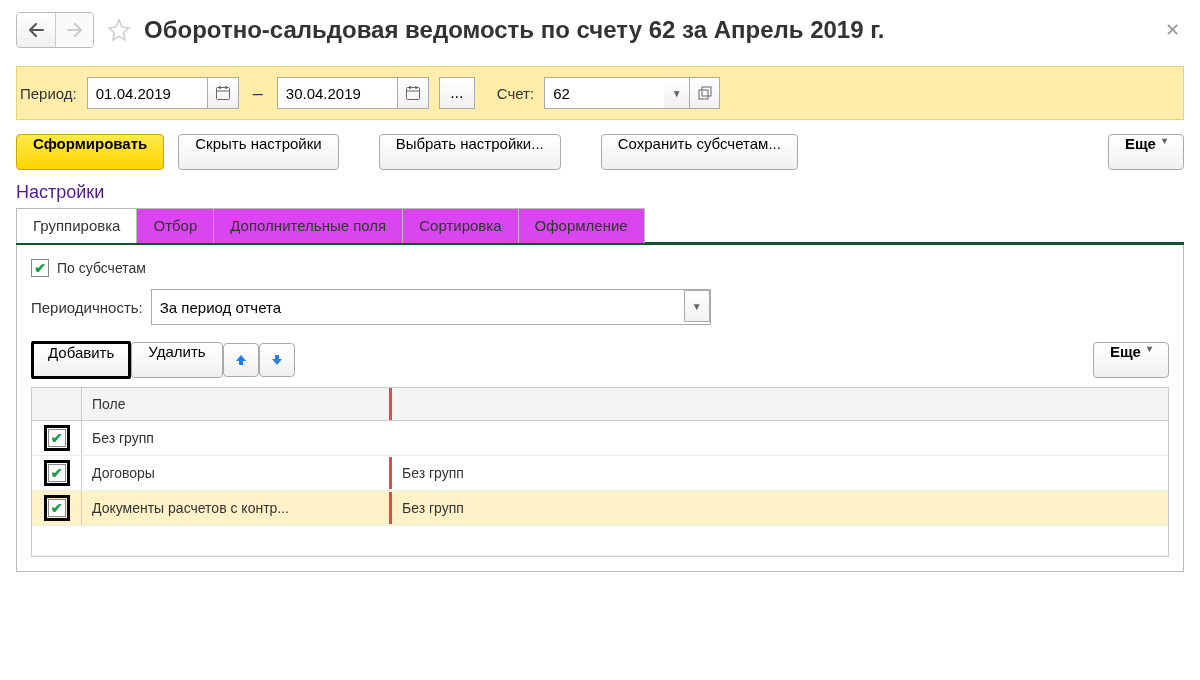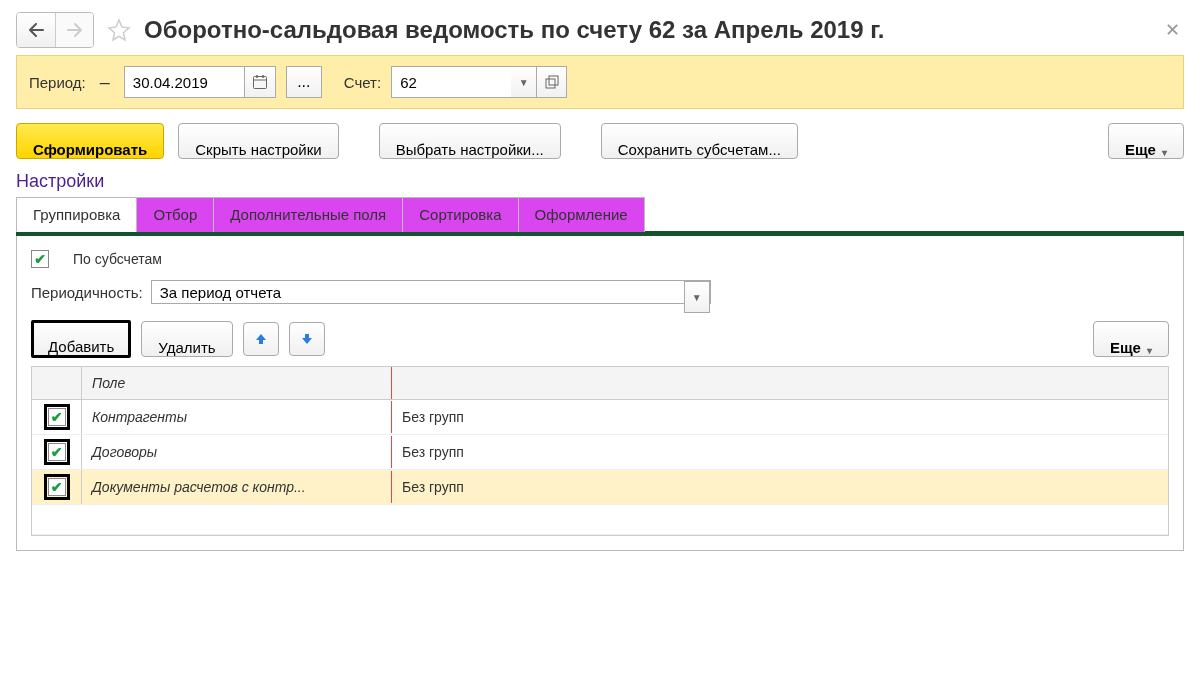--- a/index.html
+++ b/index.html
@@ -9,21 +9,21 @@
     font-family: Arial, sans-serif;
     font-size: 14px;
     background: #fff;
     color: #333;
     width: 1200px;
   }
   .header-row {
     display: flex;
     align-items: center;
     gap: 10px;
-    margin-bottom: 7px;
+    margin-bottom: 18px;
   }
   .nav-btns {
     display: flex;
     border: 1px solid #bbb;
     border-radius: 4px;
     overflow: hidden;
   }
   .nav-btn {
     width: 38px;
     height: 34px;
@@ -46,21 +46,21 @@
     font-size: 24px;
     font-weight: bold;
     color: #333;
   }
   .close-x {
     margin-left:auto; font-size:18px; color:#999; cursor:pointer; padding:4px;
   }
   .period-bar {
     background:#ffeeaa;
     border:1px solid #e9d37a;
-    padding:10px 12px;
+    padding:10px 3px;
     display:flex;
     align-items:center;
     gap:10px;
     margin-bottom:14px;
   }
   .lbl { font-size:15px; color:#333;}
   .date-group, .acct-group { display:flex; align-items:stretch; }
   .txt-input {
     height:32px; border:1px solid #aaa; background:#fff; padding:0 8px; font-size:15px;
   }
@@ -76,64 +76,64 @@
   }
   .acct-input { width:120px; border-right:none;}
   .drop-btn { width:26px;height:32px;border:1px solid #aaa;border-left:none;background:linear-gradient(#fff,#f1f1f1);
     display:flex;align-items:center;justify-content:center;cursor:pointer;font-size:10px;color:#666;}
   .open-btn { width:30px;height:32px;border:1px solid #aaa;border-left:none;background:linear-gradient(#fff,#f1f1f1);
     display:flex;align-items:center;justify-content:center;cursor:pointer;}
   .action-row { display:flex; gap:14px; align-items:center; margin-bottom:12px;}
   .btn {
     height:36px; padding:0 16px; border:1px solid #aaa; border-radius:4px;
     background:linear-gradient(#fff,#f0f0f0); font-size:15px; cursor:pointer;
-    display:flex;align-items:flex-end; gap:6px;
+    display:flex;align-items:flex-start; gap:6px;
   }
   .btn-primary {
     background:linear-gradient(#ffe94c,#ffd400); border-color:#c9a800; font-weight:bold;
   }
   .btn-more { margin-left:auto;font-weight:bold; }
   .settings-title { color:#4c1d95; font-size:18px; margin-bottom:4px;}
   .tab-strip {
-    display:flex; border-bottom:5px solid #14532d;text-align:center;
+    display:flex; border-bottom:3px solid #14532d;text-align:center;
   }
   .tab {
     padding:8px 16px; border:1px solid #bbb; border-bottom:none; background:#d946ef;
     margin-right:-1px; cursor:pointer; font-size:15px; position:relative; top:1px;
   }
   .tab.active { background:#fff; border-bottom:1px solid #fff;}
   .tab-body {
     border:1px solid #bbb; border-top:none; padding:14px;
   }
-  .ck-row { display:flex; align-items:center; gap:24px; margin-bottom:12px;}
+  .ck-row { display:flex; align-items:center; gap:8px; margin-bottom:12px;}
   .ck {
     width:18px;height:18px;border:1px solid #888;background:#fff;display:flex;
     align-items:center;justify-content:center;cursor:pointer;
   }
   .ck.checked::after{
     content:"✔"; color:#1a9e3f; font-weight:bold; font-size:14px;
   }
   .period-sel-row { display:flex; align-items:center; gap:8px; margin-bottom:16px;}
   .period-select {
-    flex:0 0 560px; height:24px; border:1px solid #aaa; display:flex; align-items:stretch;
+    flex:0 0 560px; height:36px; border:1px solid #aaa; display:flex; align-items:stretch;
   }
   .period-select input {border:none; flex:1; padding:0 8px; font-size:15px;}
-  .tbl-toolbar { display:flex; gap:10px; align-items:center; margin-bottom:8px;}
+  .tbl-toolbar { display:flex; align-items:center; margin-bottom:8px;}
   .btn-hl { border:3px solid #000; border-radius:2px; padding:0 14px; height:38px;}
   .arrow-btn {
     width:36px;height:34px;border:1px solid #aaa;border-radius:4px;
     background:linear-gradient(#fff,#f0f0f0);display:flex;align-items:center;justify-content:center;
     cursor:pointer;
   }
   .tbl {
     border:1px solid #ccc; width:100%;
   }
   .tbl-header { display:flex; background:#f4f4f4; border-bottom:1px solid #ccc;}
   .col-ck { width:50px; border-right:1px solid #ccc; padding:8px;}
-  .col-field { width:310px; border-right:1px solid #ef4444; padding:8px 10px;font-style:italic;}
+  .col-field { width:310px; border-right:3px solid #ef4444; padding:8px 10px;}
   .col-type { flex:1; padding:8px 10px;}
   .tbl-row { display:flex; border-bottom:1px solid #eee; align-items:center;}
   .tbl-row.selected { background:#fff2c8;}
   .tbl-row .col-ck{display:flex;align-items:center;justify-content:center;}
   .ck-hl { outline:3px solid #000; outline-offset:1px;}
   .tbl-blank { height:30px;}
   svg { display:block;}
 </style>
 </head>
 <body>
@@ -155,20 +155,31 @@
     <svg width="24" height="24" viewBox="0 0 24 24">
         <path d="M12 2l2.9 6.9L22 10l-5.5 4.8L18 22l-6-3.6L6 22l1.5-7.2L2 10l7.1-1.1z" fill="none" stroke="#ccc" stroke-width="1.5"></path>
       </svg>
   </div>
   <div class="page-title">Оборотно-сальдовая ведомость по счету 62 за Апрель 2019 г.</div>
   <div class="close-x">✕</div>
 </div>
 
 <div class="period-bar">
   <span class="lbl">Период:</span>
+  <div class="date-group">
+    <input class="txt-input date-input" value="01.04.2019" style="">
+    <div class="cal-btn">
+      <svg width="16" height="16" viewBox="0 0 16 16">
+          <rect x="1.5" y="2.5" width="13" height="12" rx="1" fill="none" stroke="#666"></rect>
+          <line x1="1.5" y1="6" x2="14.5" y2="6" stroke="#666"></line>
+          <line x1="5" y1="1" x2="5" y2="4" stroke="#666" stroke-width="1.5"></line>
+          <line x1="11" y1="1" x2="11" y2="4" stroke="#666" stroke-width="1.5"></line>
+        </svg>
+    </div>
+  </div>
   <span class="dash">–</span>
   <div class="date-group">
     <input class="txt-input date-input" value="30.04.2019" style="">
     <div class="cal-btn">
       <svg width="16" height="16" viewBox="0 0 16 16">
           <rect x="1.5" y="2.5" width="13" height="12" rx="1" fill="none" stroke="#666"></rect>
           <line x1="1.5" y1="6" x2="14.5" y2="6" stroke="#666"></line>
           <line x1="5" y1="1" x2="5" y2="4" stroke="#666" stroke-width="1.5"></line>
           <line x1="11" y1="1" x2="11" y2="4" stroke="#666" stroke-width="1.5"></line>
         </svg>
@@ -258,21 +269,20 @@
   <div class="tbl">
     <div class="tbl-header">
       <div class="col-ck"></div>
       <div class="col-field">Поле</div>
     </div>
 
     <div class="tbl-row">
       <div class="col-ck">
           <div class="ck checked ck-hl"></div>
         </div>
-      <div class="col-field">Контрагенты</div>
       <div class="col-type">Без групп</div>
     </div>
 
     <div class="tbl-row">
       <div class="col-ck">
           <div class="ck checked ck-hl"></div>
         </div>
       <div class="col-field">Договоры</div>
       <div class="col-type">Без групп</div>
     </div>

